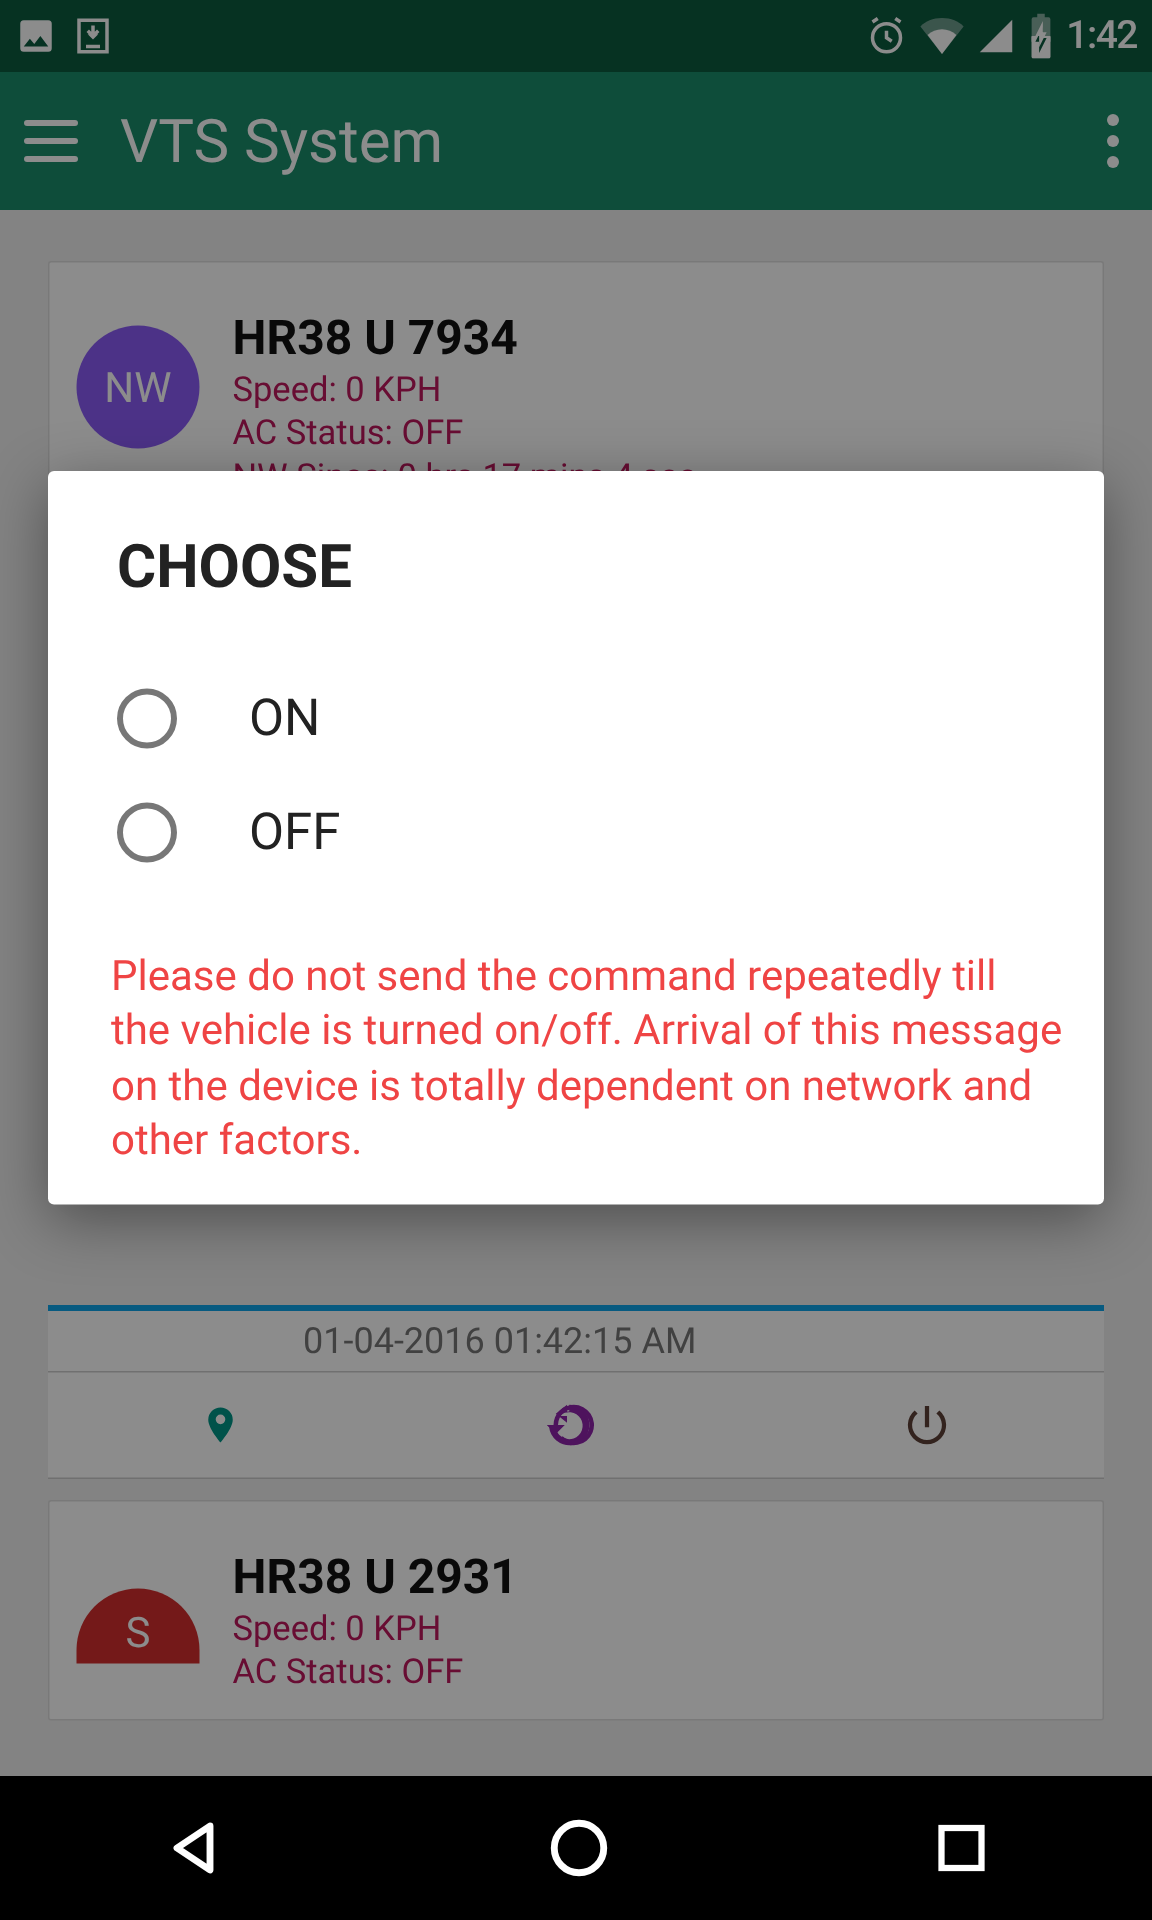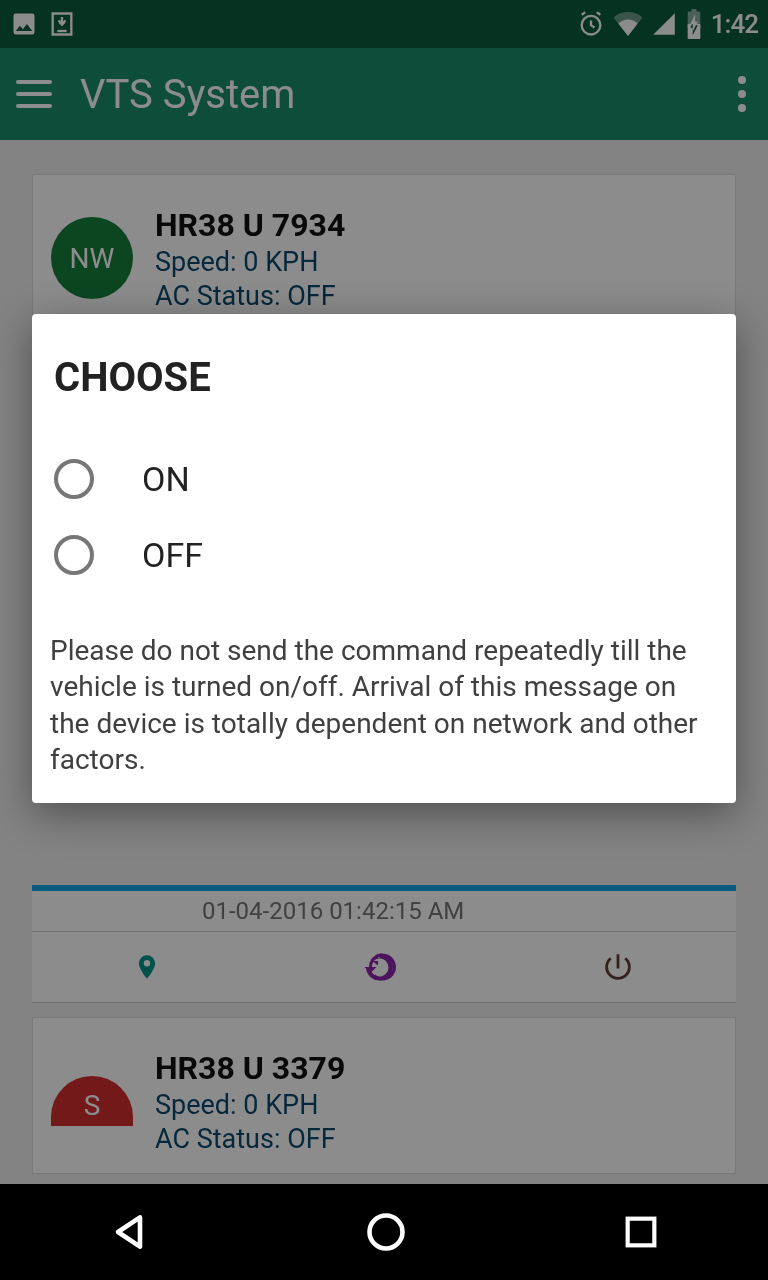--- a/index.html
+++ b/index.html
@@ -46,42 +46,42 @@
     padding: 18px 18px 18px 18px;
     display: flex;
     gap: 22px;
   }
   .avatar {
     width: 82px; height: 82px; border-radius: 50%;
     display:flex; align-items:center; justify-content:center;
     color:white; font-size:28px; margin-top: 24px;
     flex-shrink:0;
   }
-  .av-blue { background:#15803d; }
+  .av-blue { background:#8b5cf6; }
   .av-red { background:#d32f2f; border-radius: 82px 82px 0 0; height:50px; margin-top:40px; align-items:flex-end; padding-bottom:4px;}
   .vehicle-title { font-size: 32px; font-weight: 700; color:#111;margin-top:13px; }
-  .vehicle-line { font-size: 27px; color:#0c4a6e; margin-top:2px; }
-  .timestamp-row { background:#fff; border-top:6px solid #0ea5e9; color:#777; font-size:24px; padding: 6px 0 6px 170px; margin:0 32px;}
+  .vehicle-line { font-size: 23px; color:#be185d; margin-top:2px; }
+  .timestamp-row { background:#fff; border-top:4px solid #0ea5e9; color:#777; font-size:24px; padding: 6px 0 6px 170px; margin:0 32px;}
   .action-row { background:#fff; border-top:1px solid #ccc; display:flex; justify-content:space-around; align-items:center; height:72px; margin:0 32px; border-bottom:1px solid #ccc;}
   .scrim {
     position:absolute; inset:0; background:rgba(0,0,0,0.45);
   }
   .dialog {
     position:absolute;
     left:32px; right:32px; top:314px;
     background:white;
     border-radius:4px;
-    padding: 40px 24px 24px 16px;
+    padding: 40px 24px 24px 40px;
     box-shadow: 0 10px 40px rgba(0,0,0,0.4);
   }
   .dialog-title { font-size:40px; font-weight:700; color:#222; padding-left: 6px; margin-bottom: 40px;}
   .radio-row { display:flex; align-items:center; gap: 48px; padding: 18px 6px; }
   .radio { width:40px; height:40px; border:4px solid #777; border-radius:50%; flex-shrink:0;}
   .radio-label { font-size:34px; color:#222; }
-  .dialog-message { font-size:28px; color:#404040; line-height:1.3; margin-top: 40px; padding: 0 2px;}
+  .dialog-message { font-size:28px; color:#ef4444; line-height:1.3; margin-top: 40px; padding: 0 2px;}
   .dialog-actions { display:flex; justify-content:flex-end; margin-top: 48px; padding-right: 20px;}
   .ok-btn { color:#009688; font-size:32px; font-weight:700; letter-spacing:1px; background:none; border:none; padding: 10px 12px;}
   .nav-bar {
     position:absolute; bottom:0; left:0; right:0; height:96px; background:black;
     display:flex; align-items:center; justify-content:space-around;
   }
   .icon-white { fill:white; }
 </style>
 </head>
 <body>
@@ -162,21 +162,21 @@
     <svg width="34" height="34" viewBox="0 0 24 24">
         <path fill="#5d4037" d="M13 3h-2v10h2V3zm4.83 2.17l-1.42 1.42A7 7 0 1 1 7.59 6.59L6.17 5.17A9 9 0 1 0 17.83 5.17z"></path>
       </svg>
   </div>
 
   <div class="card" style="margin-top:14px;">
     <div class="avatar av-red">
         <span>S</span>
       </div>
     <div>
-      <div class="vehicle-title">HR38 U 3379</div>
+      <div class="vehicle-title">HR38 U 2931</div>
       <div class="vehicle-line">Speed: 0 KPH</div>
       <div class="vehicle-line">AC Status: OFF</div>
     </div>
   </div>
 
 </div>
 
 <div class="scrim"></div>
 <div class="dialog">
   <div class="dialog-title">CHOOSE</div>

